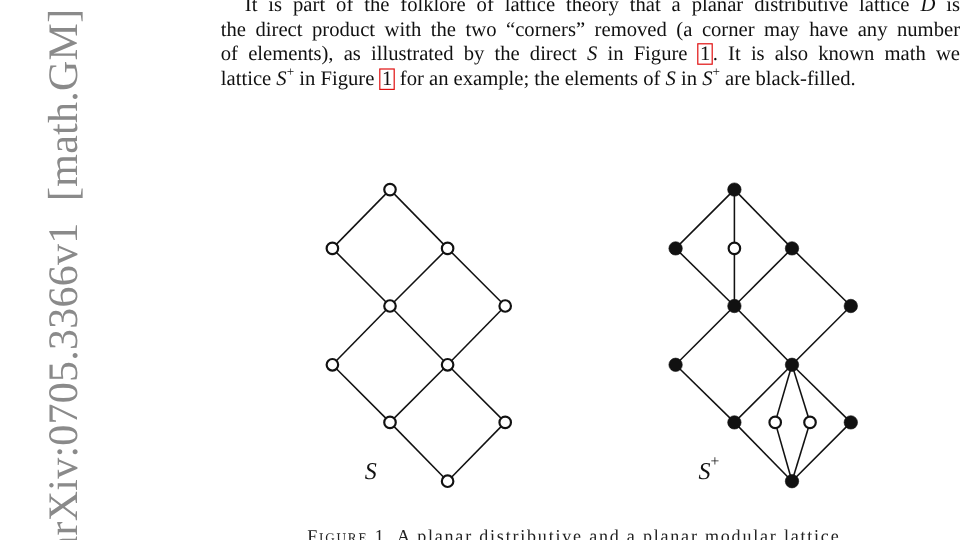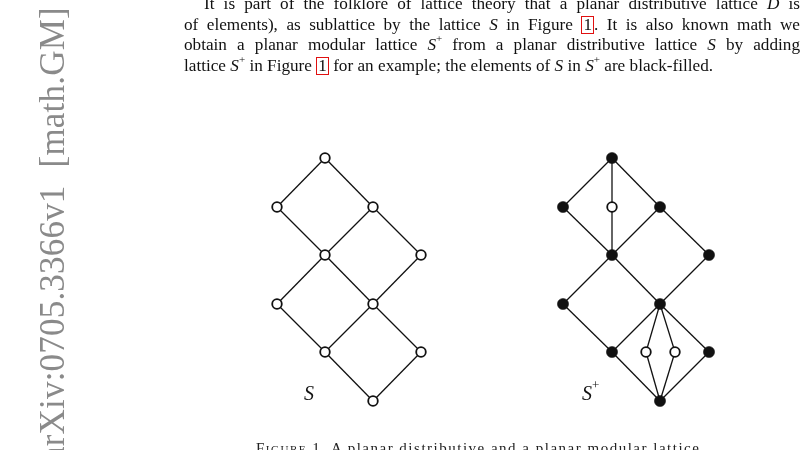--- a/index.html
+++ b/index.html
@@ -37,22 +37,22 @@
   }
   .caption .sc { font-variant: small-caps; }
 </style>
 </head>
 <body>
 
 <div class="arxiv-stamp"><span>arXiv:0705.3366v1</span><span class="gap"></span><span>[math.GM]</span></div>
 
 <div class="text-block">
   <span class="line first" style="padding-left:20px;"><span>It is part of the folklore of lattice theory that a planar distributive lattice </span><span class="m">D</span><span> is</span></span>
-  <span class="line"><span>of elements), as sublattice by the lattice </span><span class="m">S</span><span> in Figure </span><a class="ref">1</a><span>. It is also known math we</span></span>
-  <span class="line"><span>obtain a planar modular lattice </span><span class="m">S</span><sup>+</sup><span> from a planar distributive lattice </span><span class="m">S</span><span> by adding</span></span>
+  <span class="line"><span>the direct product with the two “corners” removed (a corner may have any number</span></span>
+  <span class="line"><span>of elements), as illustrated by the direct </span><span class="m">S</span><span> in Figure </span><a class="ref">1</a><span>. It is also known math we</span></span>
   <span class="line last"><span>lattice </span><span class="m">S</span><sup>+</sup><span> in Figure </span><a class="ref">1</a><span> for an example; the elements of </span><span class="m">S</span><span> in </span><span class="m">S</span><sup>+</sup><span> are black-filled.</span></span>
 </div>
 
 <svg class="figure" width="800" height="450" viewBox="0 0 800 450">
   <g id="lat-S">
       <line x1="325" y1="158" x2="277" y2="207" stroke="#111" stroke-width="1.3"></line>
       <line x1="325" y1="158" x2="373" y2="207" stroke="#111" stroke-width="1.3"></line>
       <line x1="277" y1="207" x2="325" y2="255" stroke="#111" stroke-width="1.3"></line>
       <line x1="373" y1="207" x2="325" y2="255" stroke="#111" stroke-width="1.3"></line>
       <line x1="373" y1="207" x2="421" y2="255" stroke="#111" stroke-width="1.3"></line>

